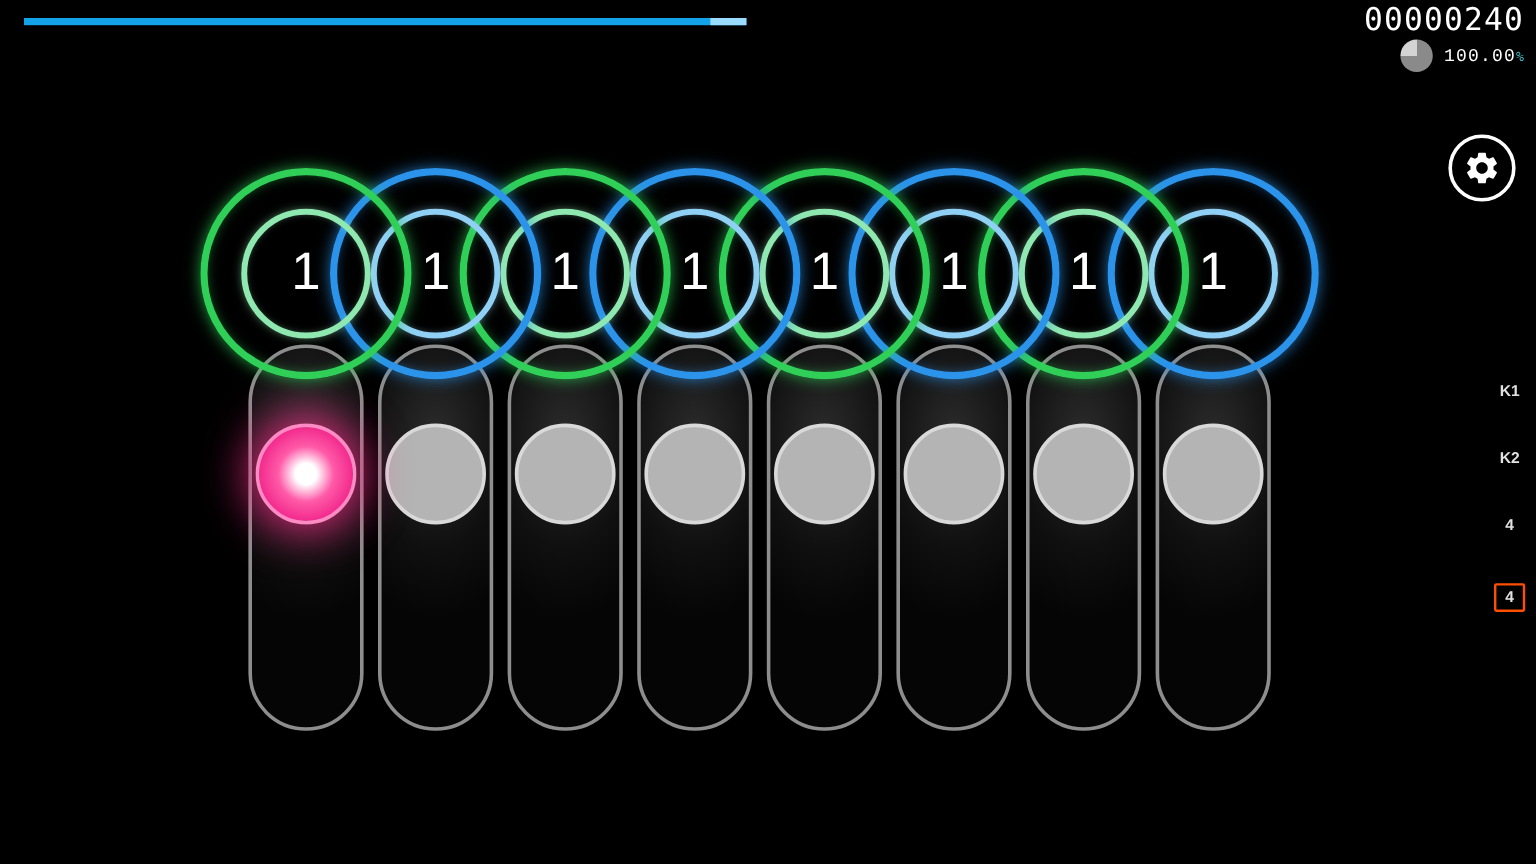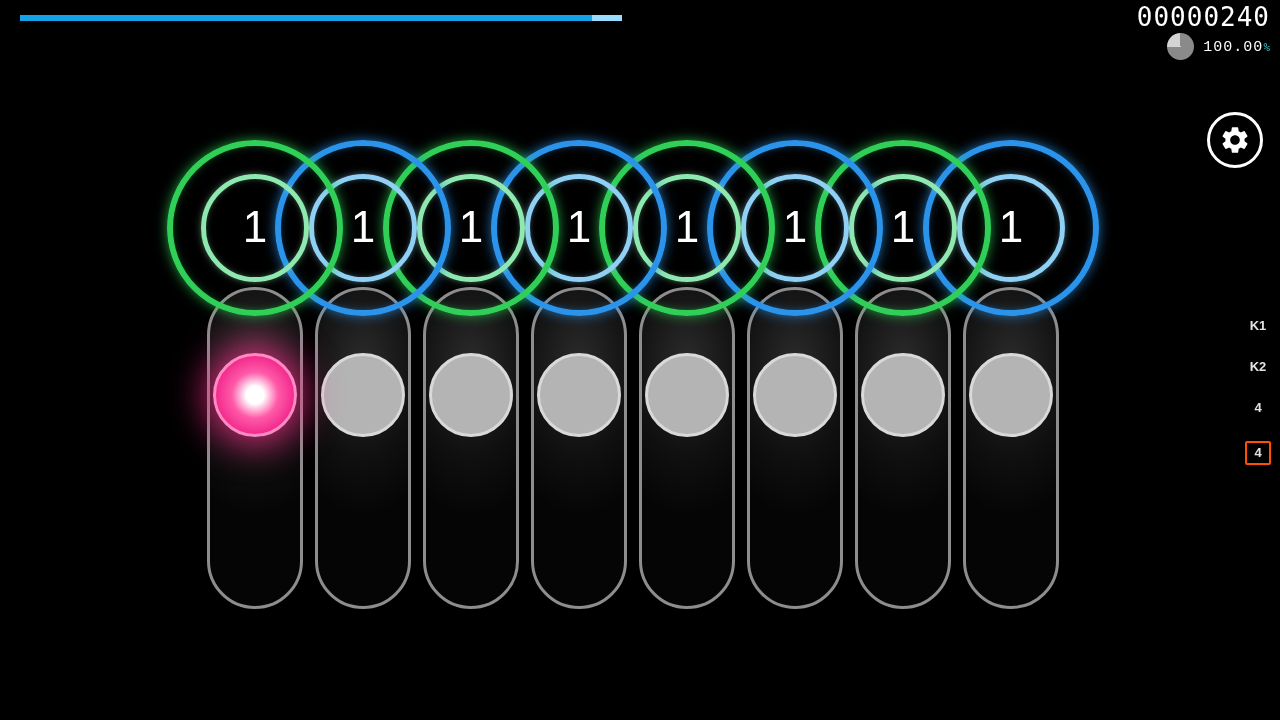--- a/index.html
+++ b/index.html
@@ -47,21 +47,21 @@
     box-shadow:0 0 10px -3px currentColor, inset 0 0 8px -4px currentColor}
   .combo{color:#fff;font-size:44px;font-weight:500;line-height:1;padding-bottom:2px}
 
   .lane.ring-green .ring-outer{color:var(--ring-green,#2fcf58)}
   .lane.ring-green .ring-inner{color:var(--ring-green-light,#8fe8b0)}
   .lane.ring-blue  .ring-outer{color:var(--ring-blue,#2b93ea)}
   .lane.ring-blue  .ring-inner{color:var(--ring-blue-light,#8fd0f4)}
 
   
   .key-overlay{position:absolute;right:2px;top:318px;width:40px;display:flex;
-    flex-direction:column;align-items:center;gap:25px}
+    flex-direction:column;align-items:center;gap:40px}
   .key-item{color:#e2e2e2;font-size:13px;font-weight:bold;line-height:16px;text-align:center}
   .key-item.boxed{border:2px solid var(--key-box-orange,#ff4f00);padding:2px 7px;border-radius:2px}
 </style>
 </head>
 <body>
 
 <div class="screen">
 
   <div class="progress-fill" style="width: 602px;">
     <div class="progress-tip"></div>

